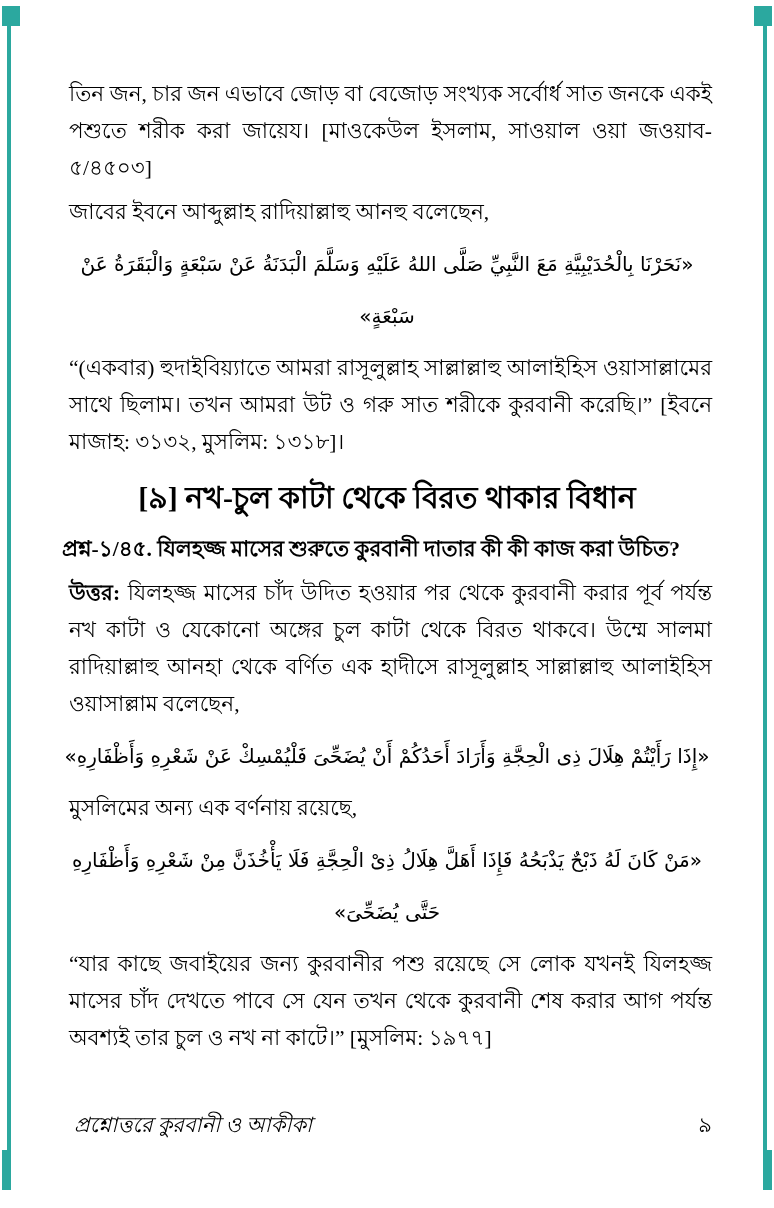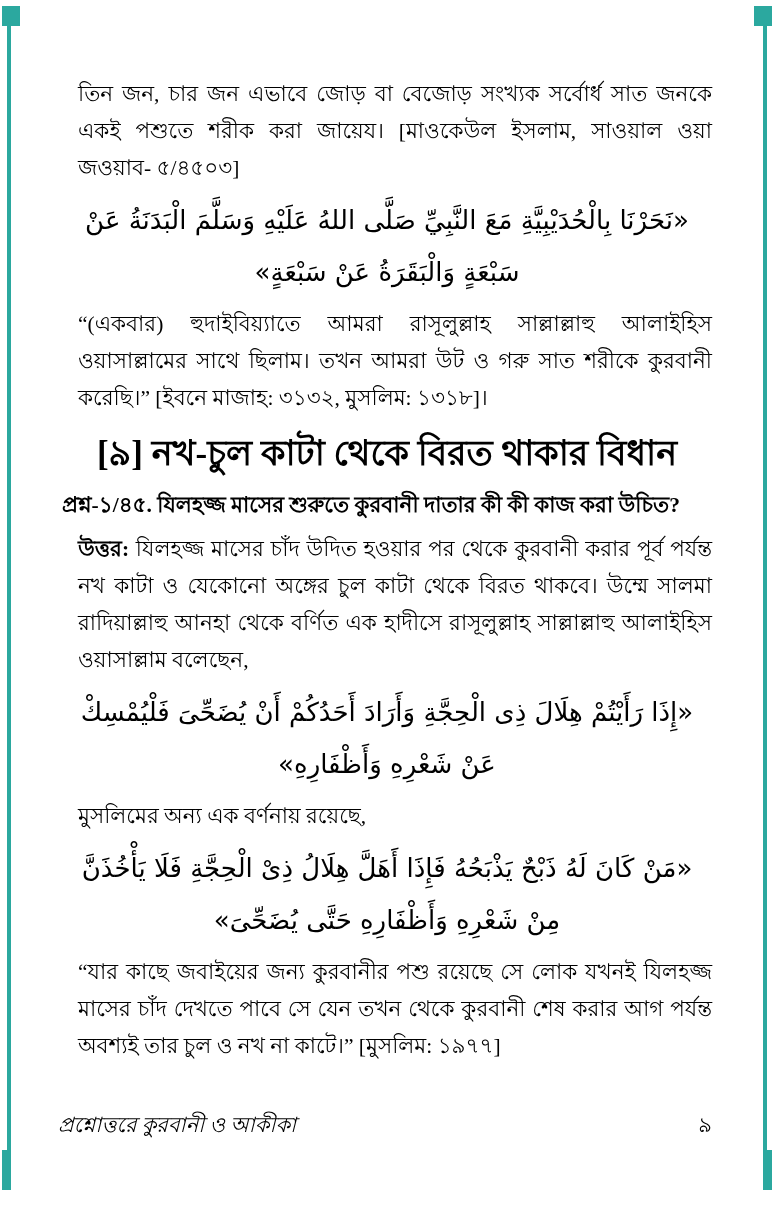--- a/index.html
+++ b/index.html
@@ -23,45 +23,45 @@
 
   
   .content {
     position: absolute;
     left: 62px; right: 62px; top: 76px;
   }
   .bn {
     font-size: 21.5px;
     line-height: 37px;
     text-align: justify;
-    margin: 0 0 7px 16px;
+    margin: 0 0 7px 7px;
   }
   .bn-line { text-align: left; }
   .arabic {
     direction: rtl;
     text-align: center;
-    font-size: 26px;
+    font-size: 20px;
     line-height: 52px;
     margin: 4px 0 8px 0;
     font-family: "DejaVu Sans", "Liberation Serif", serif;
   }
   .section-heading {
-    font-size: 35px;
+    font-size: 30px;
     line-height: 42px;
     font-weight: 600;
     text-align: center;
     margin: 16px 0 12px 0;
   }
   .question { font-weight: bold; margin: 4px 0 7px 0; }
   .bold { font-weight: bold; }
 
   
   .footer {
     position: absolute;
-    left: 58px; right: 62px; top: 1108px;
+    left: 74px; right: 62px; top: 1108px;
     display: flex;
     justify-content: space-between;
     align-items: flex-start;
     font-size: 21px;
     line-height: 34px;
   }
   .footer-title { font-style: italic; }
   .footer-page  { font-style: normal; }
 </style>
 </head>
@@ -71,20 +71,21 @@
 <div class="edge edge-corner-tr"></div>
 <div class="edge edge-line-l"></div>
 <div class="edge edge-line-r"></div>
 <div class="edge edge-corner-bl"></div>
 <div class="edge edge-corner-br"></div>
 
 <div class="content">
 
   <p class="bn">তিন জন, চার জন এভাবে জোড় বা বেজোড় সংখ্যক সর্বোর্ধ সাত জনকে একই পশুতে শরীক করা জায়েয। [মাওকেউল ইসলাম, সাওয়াল ওয়া জওয়াব- ৫/৪৫০৩]</p>
 
+  <p class="bn bn-line">জাবের ইবনে আব্দুল্লাহ রাদিয়াল্লাহু আনহু বলেছেন,</p>
 
   <p class="arabic" dir="rtl">«نَحَرْنَا بِالْحُدَيْبِيَّةِ مَعَ النَّبِيِّ صَلَّى اللهُ عَلَيْهِ وَسَلَّمَ الْبَدَنَةُ عَنْ سَبْعَةٍ وَالْبَقَرَةُ عَنْ سَبْعَةٍ»</p>
 
   <p class="bn">“(একবার) হুদাইবিয়্যাতে আমরা রাসূলুল্লাহ সাল্লাল্লাহু আলাইহিস ওয়াসাল্লামের সাথে ছিলাম। তখন আমরা উট ও গরু সাত শরীকে কুরবানী করেছি।” [ইবনে মাজাহ: ৩১৩২, মুসলিম: ১৩১৮]।</p>
 
 
   <h2 class="section-heading">[৯] নখ-চুল কাটা থেকে বিরত থাকার বিধান</h2>
 
   <p class="bn bn-line question"><span>প্রশ্ন-১/৪৫.</span><span> যিলহজ্জ মাসের শুরুতে কুরবানী দাতার কী কী কাজ করা উচিত?</span></p>
 

